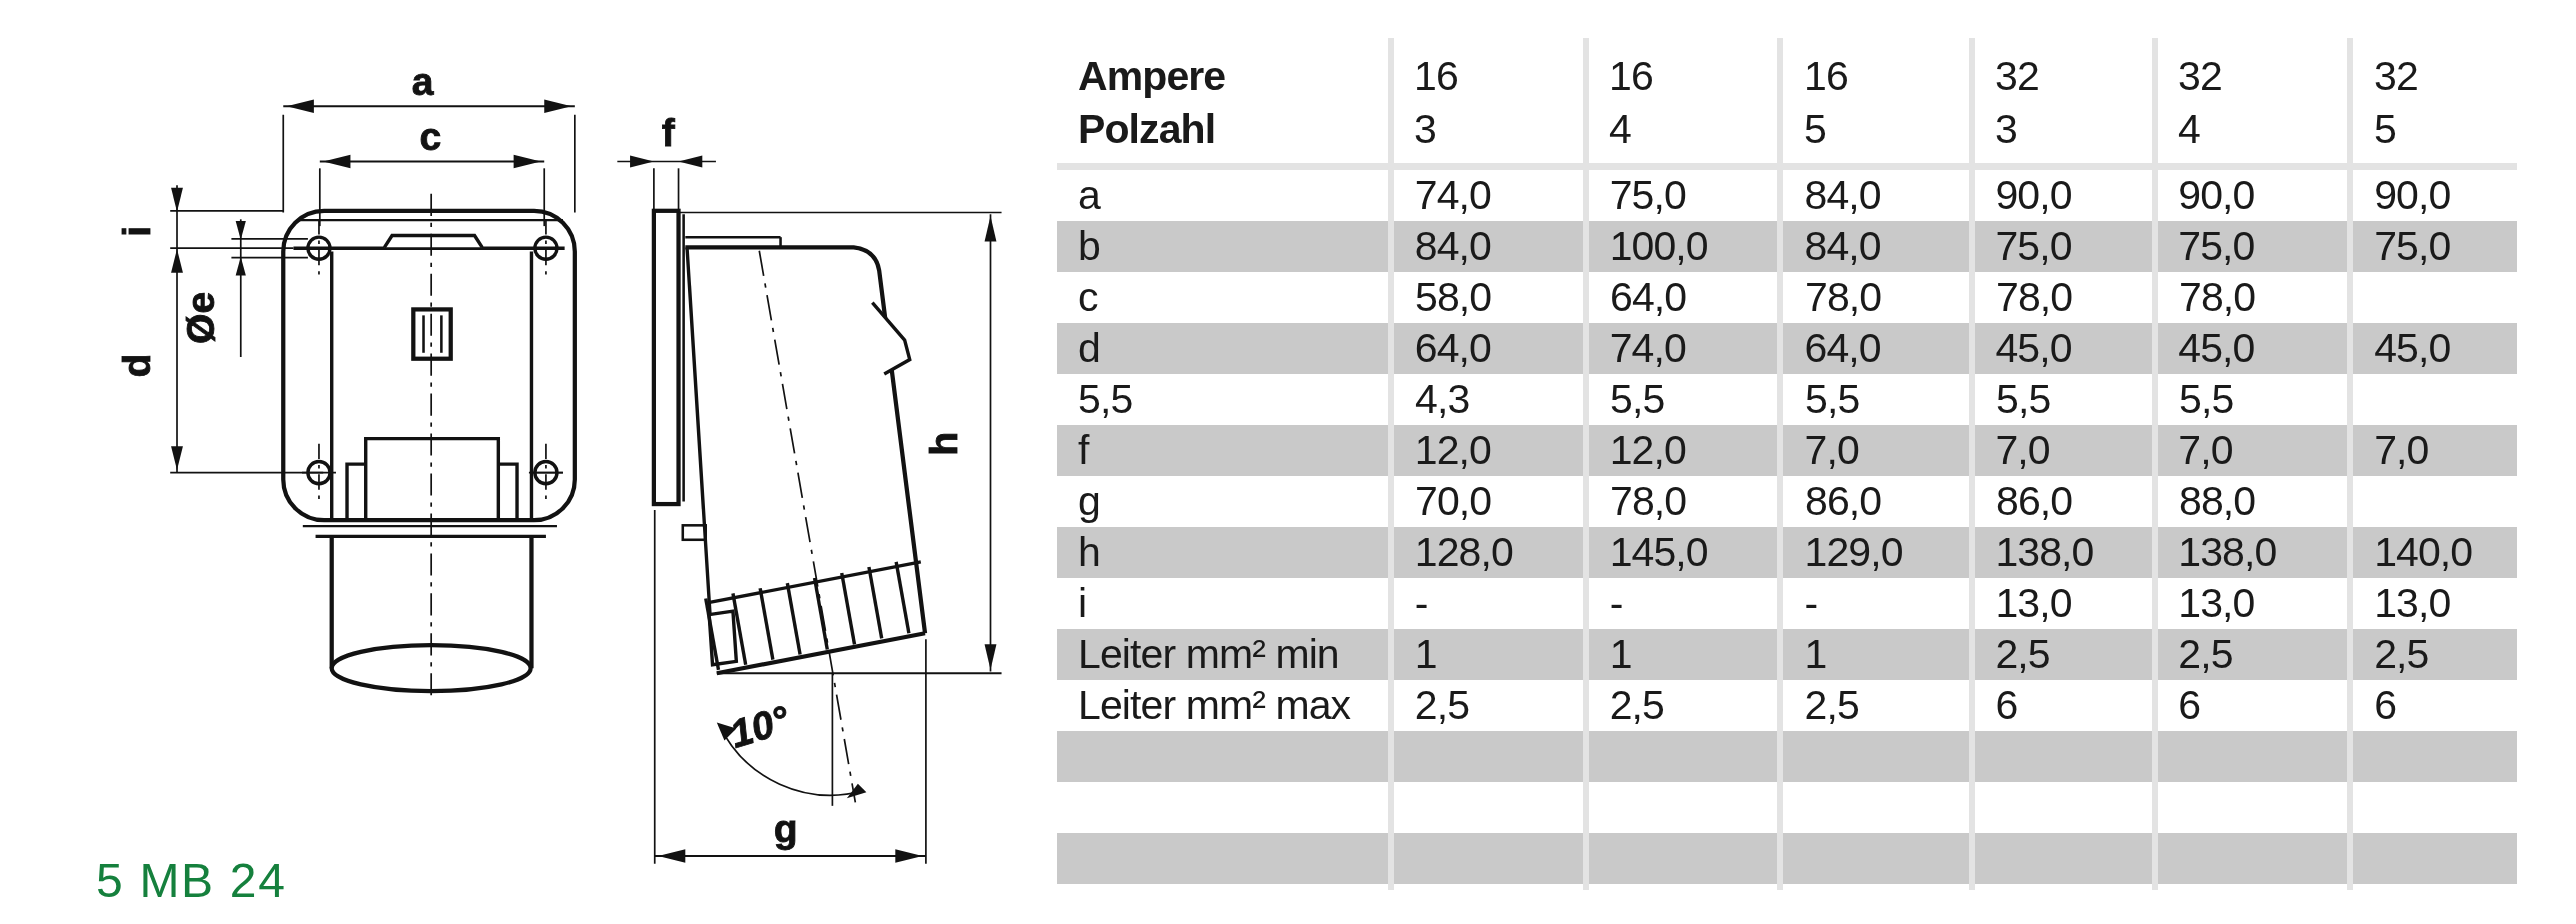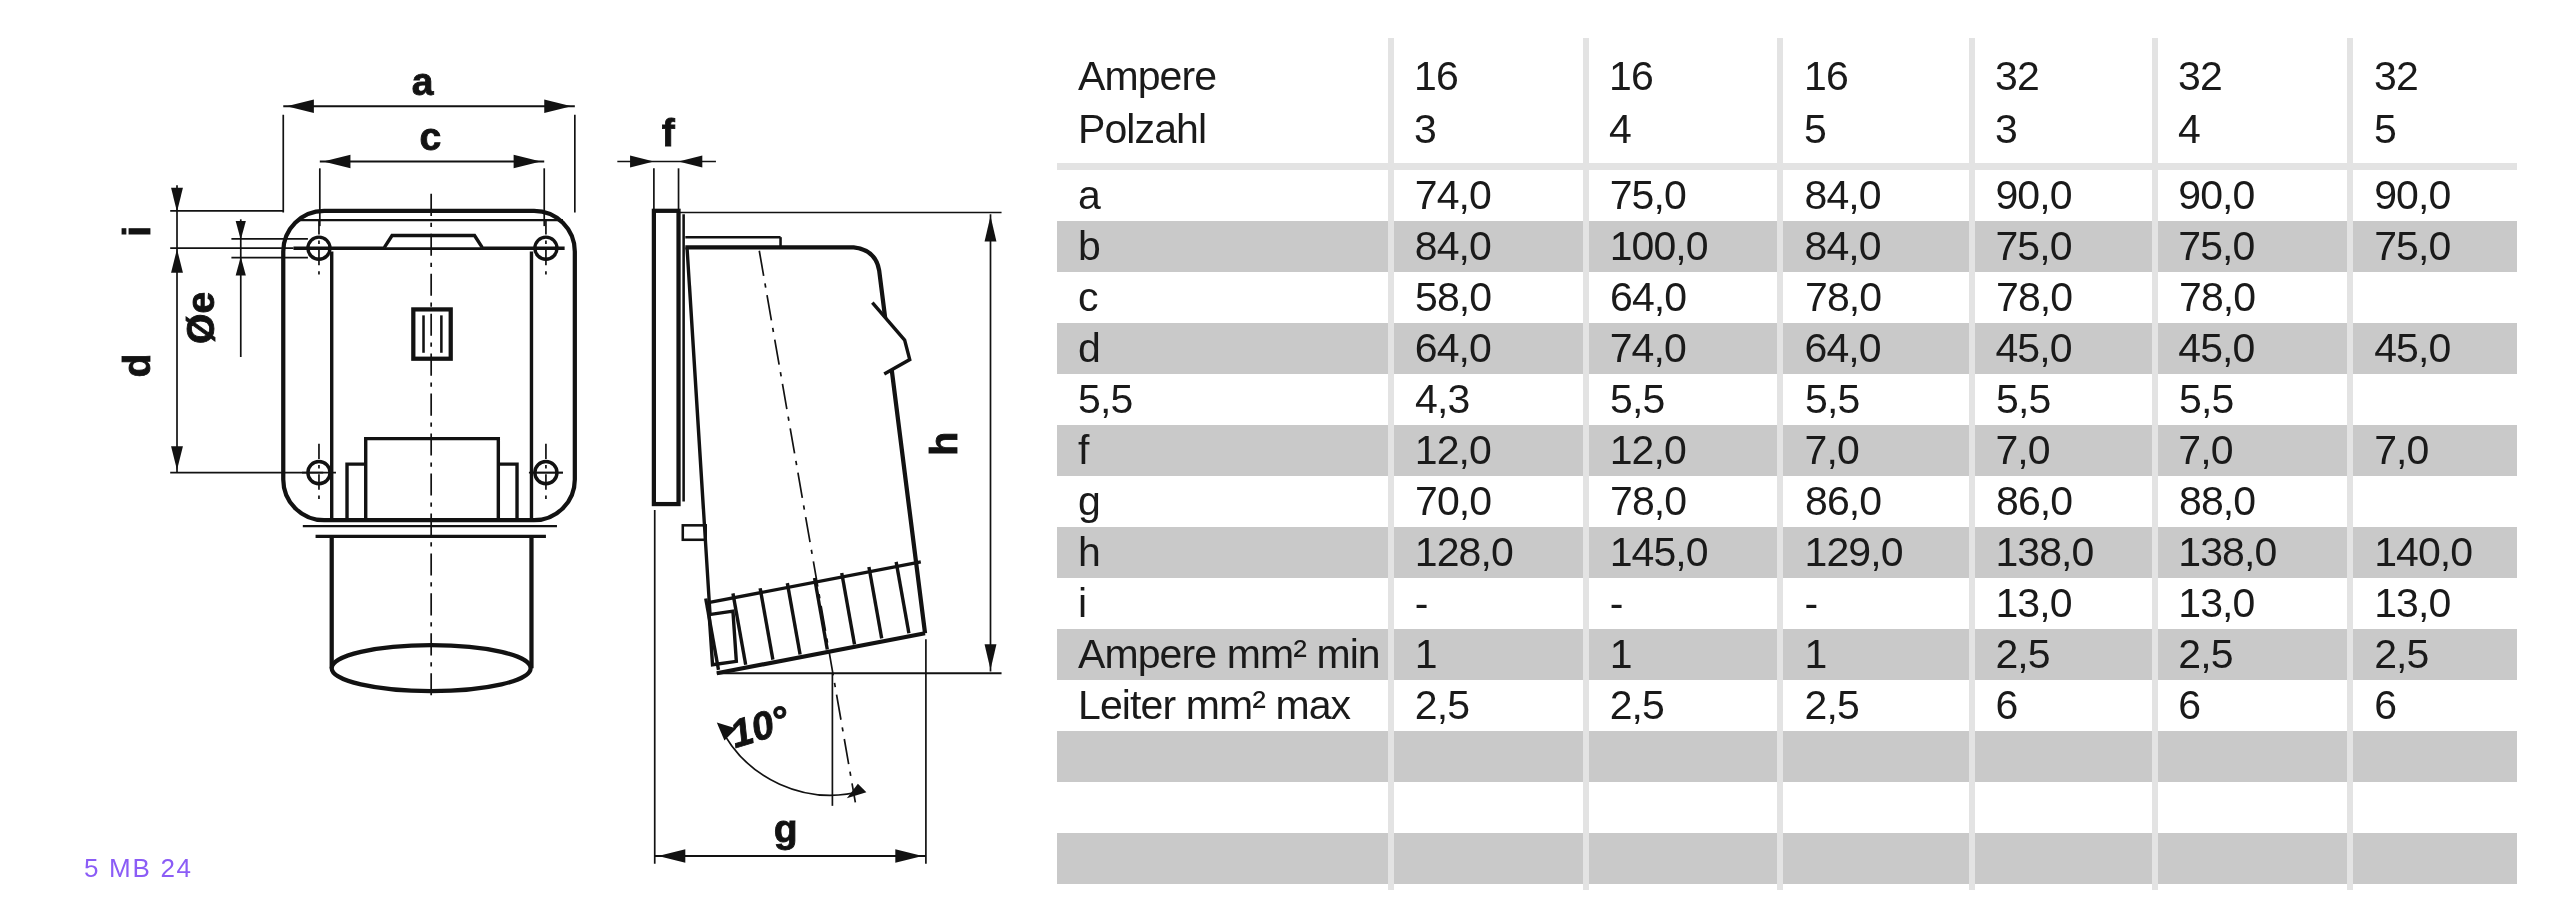--- a/index.html
+++ b/index.html
@@ -1,25 +1,25 @@
 <!DOCTYPE html>
 <html style="font-size:13.6px"><head>
 <meta charset="utf-8">
 <style>
   html,body{margin:0;padding:0;background:#fff;}
   .stage{position:relative;width:2576px;height:924px;background:#ffffff;overflow:hidden;
          font-family:"Liberation Sans",sans-serif;color:#1a1a1a;}
   
   .drawing{position:absolute;left:0;top:0;width:1057px;height:924px;}
   .dim{font-family:"Liberation Sans",sans-serif;font-weight:bold;font-size:46px;fill:#121212;}
-  .model-label{position:absolute;left:84px;top:853px;font-size:26px;letter-spacing:1.7px;color:#8b5cf6;}
+  .model-label{position:absolute;left:96px;top:853px;font-size:48px;letter-spacing:1.7px;color:#15803d;}
   
   .dtable{position:absolute;left:1057px;top:38px;width:1460px;height:852px;font-size:41px;letter-spacing:-0.9px;}
   .thead{position:relative;height:125px;display:flex;}
-  .thead .hlabel{width:337px;box-sizing:border-box;padding:12px 4px 0 21px;font-weight:normal;line-height:53px;}
+  .thead .hlabel{width:337px;box-sizing:border-box;padding:12px 4px 0 21px;font-weight:bold;line-height:53px;}
   .hcols{display:flex;}
   .hcol{box-sizing:border-box;padding:12px 0 0 21px;font-weight:normal;line-height:53px;}
   .hcol:nth-of-type(1){width:195px;}
   .hcol:nth-of-type(2){width:195px;}
   .hcol:nth-of-type(3){width:191px;}
   .hcol:nth-of-type(4){width:183px;}
   .hcol:nth-of-type(5){width:196px;}
   .hcol:nth-of-type(6){width:164px;}
   .separator{position:absolute;left:0;top:125px;width:1460px;height:6.8px;background:#e3e3e3;}
   .tbody{position:absolute;left:0;top:132px;width:1460px;}
@@ -273,21 +273,21 @@
         <div class="trow">
           <div class="cell">i</div>
           <div class="cell">-</div>
           <div class="cell">-</div>
           <div class="cell">-</div>
           <div class="cell">13,0</div>
           <div class="cell">13,0</div>
           <div class="cell">13,0</div>
         </div>
         <div class="trow gray">
-          <div class="cell">Ampere mm² min</div>
+          <div class="cell">Leiter mm² min</div>
           <div class="cell">1</div>
           <div class="cell">1</div>
           <div class="cell">1</div>
           <div class="cell">2,5</div>
           <div class="cell">2,5</div>
           <div class="cell">2,5</div>
         </div>
         <div class="trow">
           <div class="cell">Leiter mm² max</div>
           <div class="cell">2,5</div>

